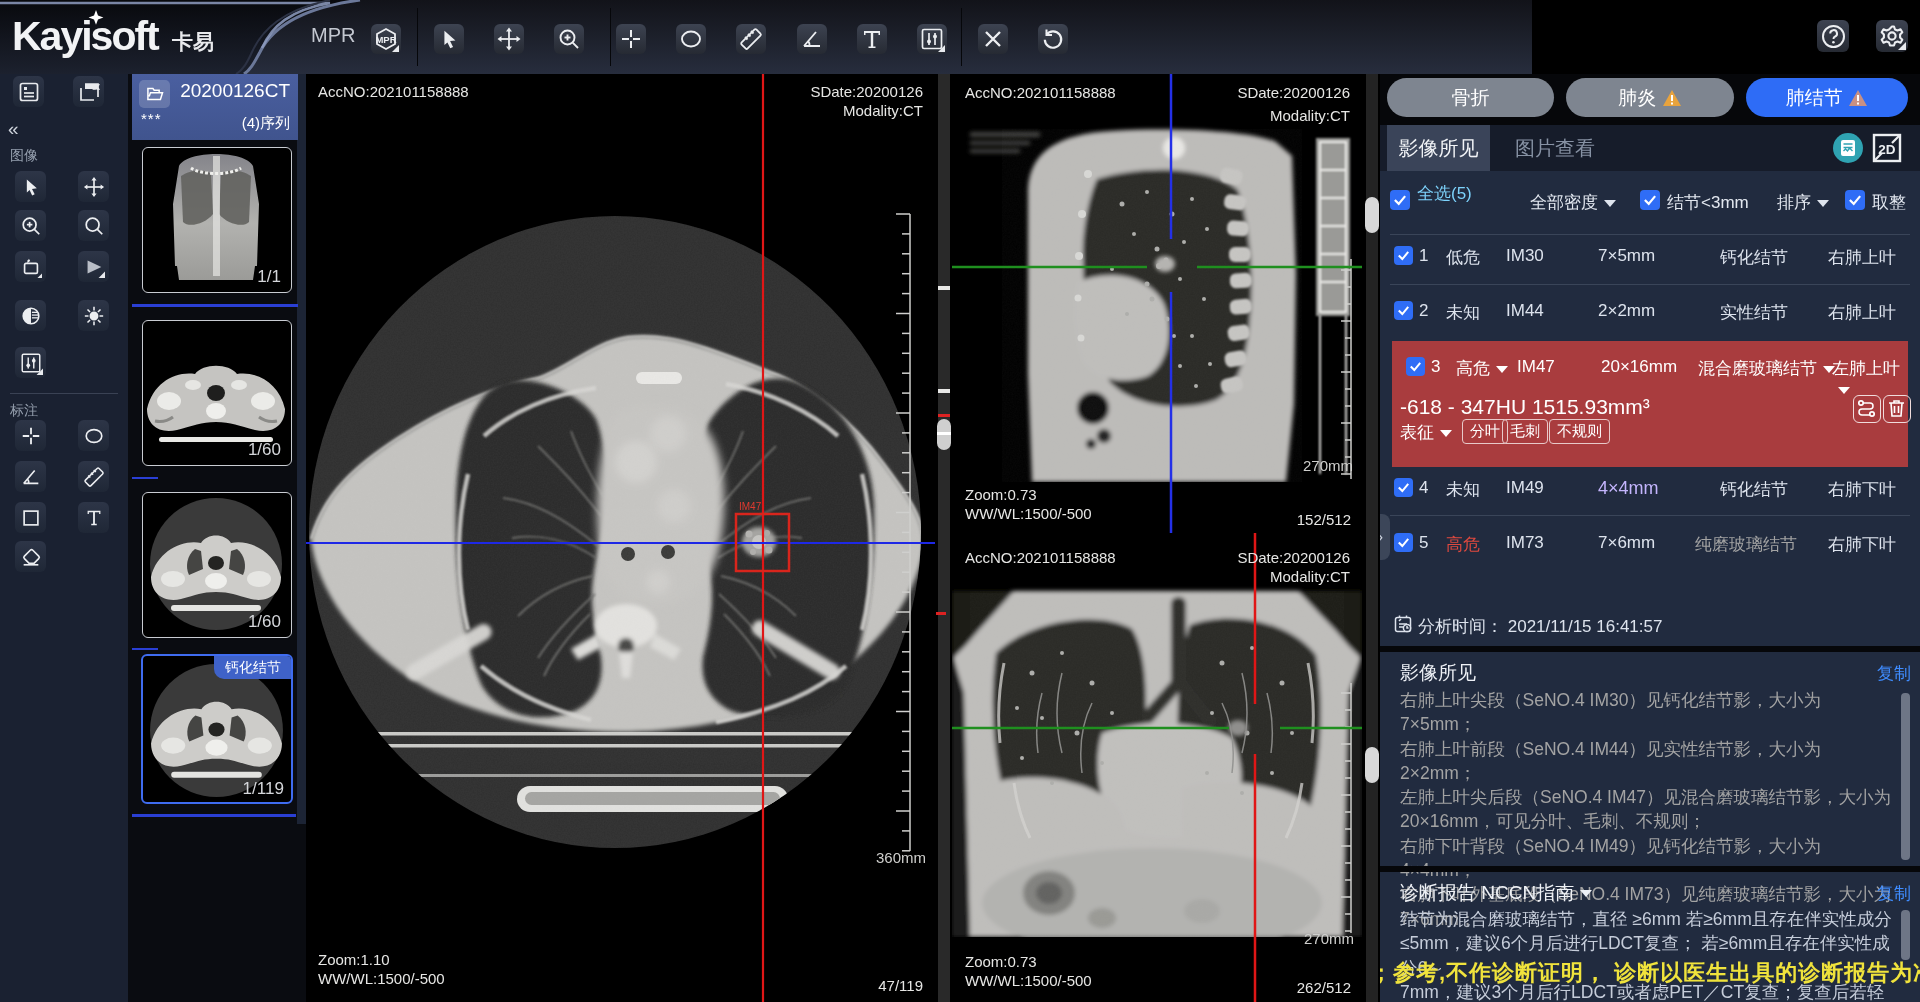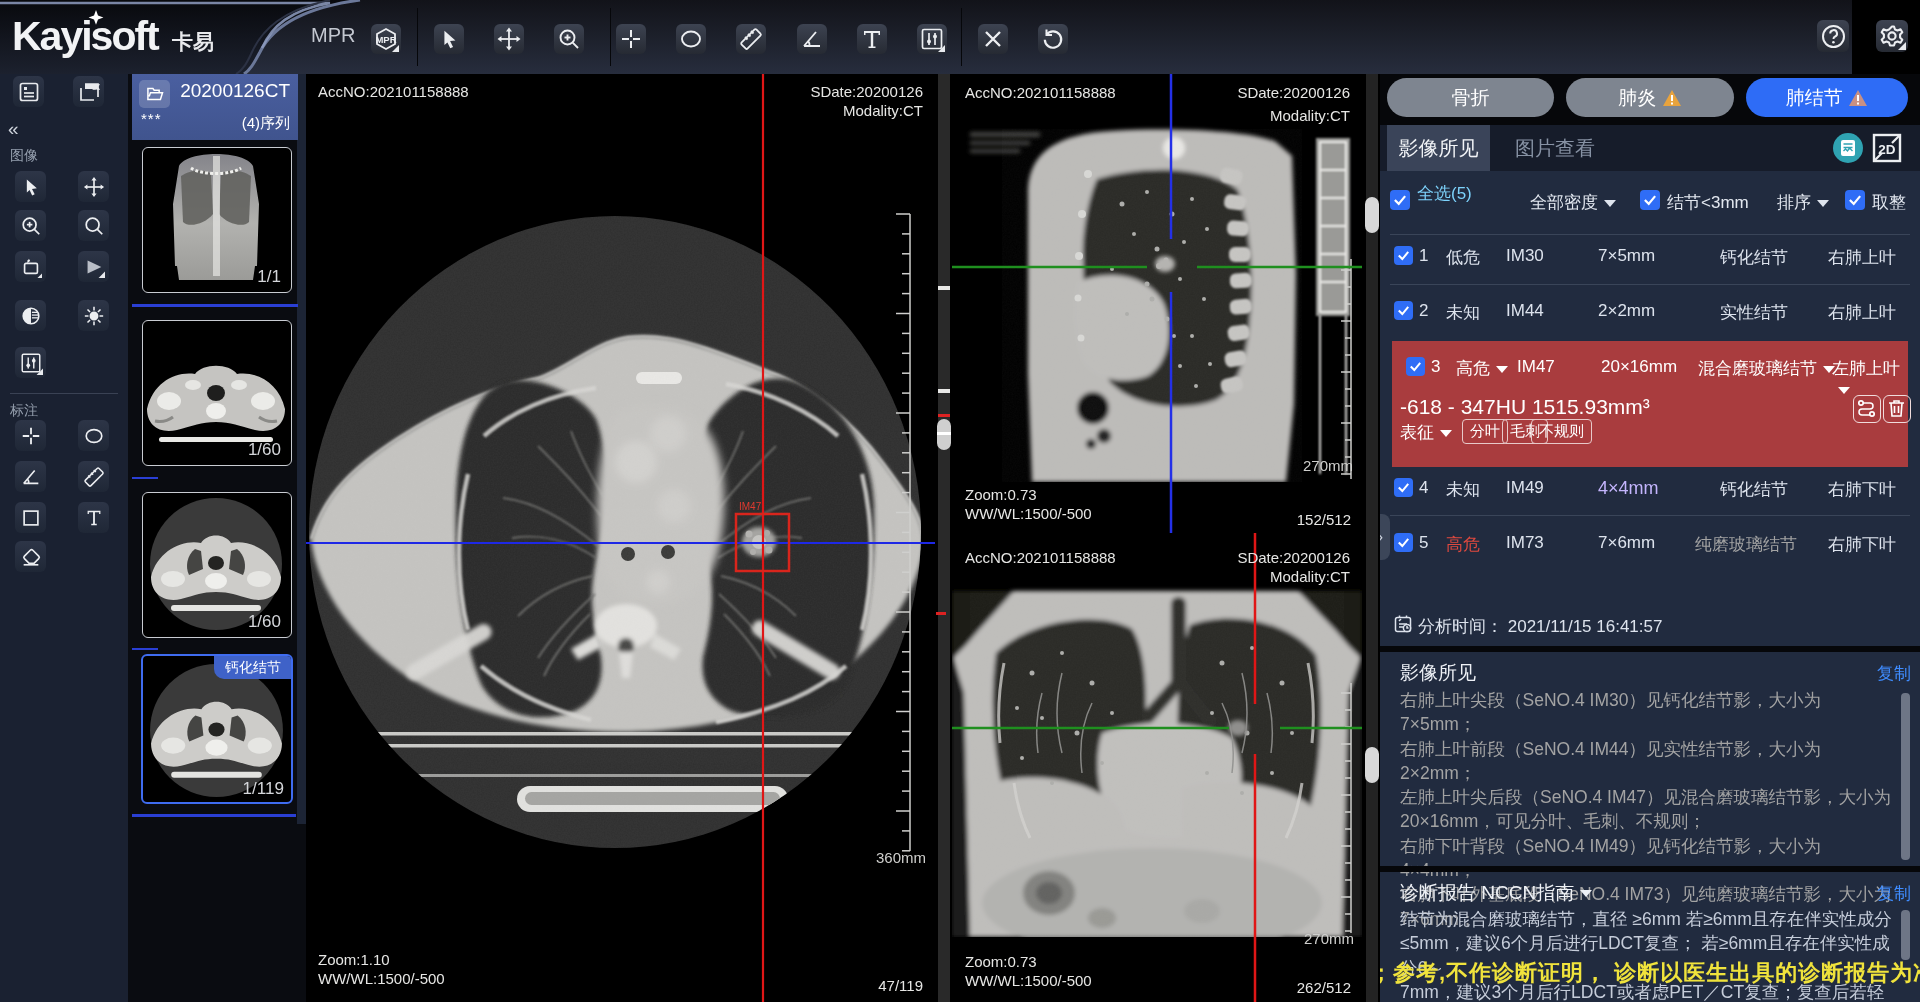--- a/index.html
+++ b/index.html
@@ -8,21 +8,21 @@
 .tb{position:absolute;top:24px;width:30px;height:30px;border-radius:6px;
 background:linear-gradient(#3d4351,#262a33);display:flex;align-items:center;justify-content:center}
 .tb svg{display:block}
 .sb{position:absolute;width:31px;height:31px;border-radius:6px;
 background:linear-gradient(#2d3547,#1f2736);display:flex;align-items:center;justify-content:center}
 .ck{position:absolute;width:20px;height:20px;border-radius:4px;background:#2f6df6;display:flex;align-items:center;justify-content:center}
 .caret{display:inline-block;width:0;height:0;border-left:6px solid transparent;border-right:6px solid transparent;border-top:7px solid #dfe5ee;vertical-align:middle;margin-left:6px}
 </style></head>
 <body>
 
-<div class="abs" style="left:0;top:0;width:1852px;height:74px;background:linear-gradient(#121319,#272d3d)">
+<div class="abs" style="left:0;top:0;width:1532px;height:74px;background:linear-gradient(#121319,#272d3d)">
  <svg class="abs" style="left:0;top:0" width="380" height="74" viewBox="0 0 380 74">
   <defs>
         <linearGradient id="lg1" x1="0" y1="0" x2="0" y2="1">
     <stop offset="0" stop-color="#08090d"></stop>
           <stop offset="1" stop-color="#1c212e"></stop>
         </linearGradient>
       </defs>
   <path d="M0,0 H360 C300,8 272,28 260,52 C253,65 250,70 244,74 H0 Z" fill="url(#lg1)"></path>
   <path d="M360,0 C300,8 272,28 260,52 C253,65 250,70 244,74" fill="none" stroke="#6b7899" stroke-width="3"></path>
       <path d="M0,3 H330 C 290,10 272,26 262,48" fill="none" stroke="#8e9cc0" stroke-width="2.5" opacity="0.85"></path>
@@ -718,21 +718,21 @@
   <div class="abs" style="left:39px;top:16px;font-size:17px">3</div>
   <div class="abs" style="left:64px;top:16px;font-size:17px">高危<span class="caret" style="border-top-color:#fff"></span></div>
   <div class="abs" style="left:125px;top:16px;font-size:17px">IM47</div>
   <div class="abs" style="left:209px;top:16px;font-size:17px">20×16mm</div>
   <div class="abs" style="left:306px;top:16px;font-size:17px">混合磨玻璃结节<span class="caret" style="border-top-color:#fff"></span></div>
   <div class="abs" style="left:440px;top:16px;font-size:17px">左肺上叶<span class="caret" style="border-top-color:#fff"></span></div>
   <div class="abs" style="left:8px;top:54px;font-size:21px">-618 - 347HU 1515.93mm³</div>
   <div class="abs" style="left:8px;top:80px;font-size:17px">表征<span class="caret" style="border-top-color:#fff"></span></div>
   <div class="abs" style="left:70px;top:78px;font-size:15px;border:1px solid #e8c9c9;border-radius:4px;padding:2px 7px">分叶</div>
   <div class="abs" style="left:110px;top:78px;font-size:15px;border:1px solid #e8c9c9;border-radius:4px;padding:2px 7px">毛刺</div>
-  <div class="abs" style="left:139px;top:78px;font-size:15px;border:1px solid #e8c9c9;border-radius:4px;padding:2px 7px">不规则</div>
+  <div class="abs" style="left:157px;top:78px;font-size:15px;border:1px solid #e8c9c9;border-radius:4px;padding:2px 7px">不规则</div>
   <div class="abs" style="left:461px;top:54px;width:28px;height:28px;border:1.5px solid #f0dcdc;border-radius:6px">
     <svg width="25" height="25" viewBox="0 0 25 25" fill="none" stroke="#fff" stroke-width="1.7">
           <circle cx="7" cy="7" r="2.2"></circle>
           <circle cx="18" cy="18" r="2.2"></circle>
           <path d="M9,7 h7 a3,3 0 0 1 0,6 h-8 a3,3 0 0 0 0,6 h8" stroke-width="1.5"></path>
         </svg>
   </div>
   <div class="abs" style="left:491px;top:54px;width:28px;height:28px;border:1.5px solid #f0dcdc;border-radius:6px">
     <svg width="25" height="25" viewBox="0 0 25 25" fill="none" stroke="#fff" stroke-width="1.6">
           <path d="M5,7 h15 M10,7 V5 h5 v2 M7,7 l1,13 h9 l1,-13 M10.5,10 v7 M14.5,10 v7"></path>

